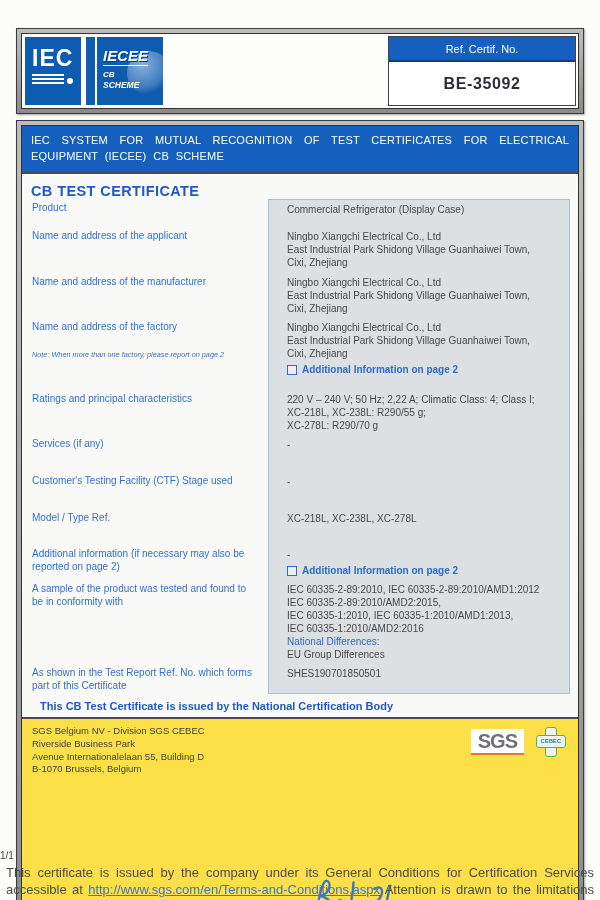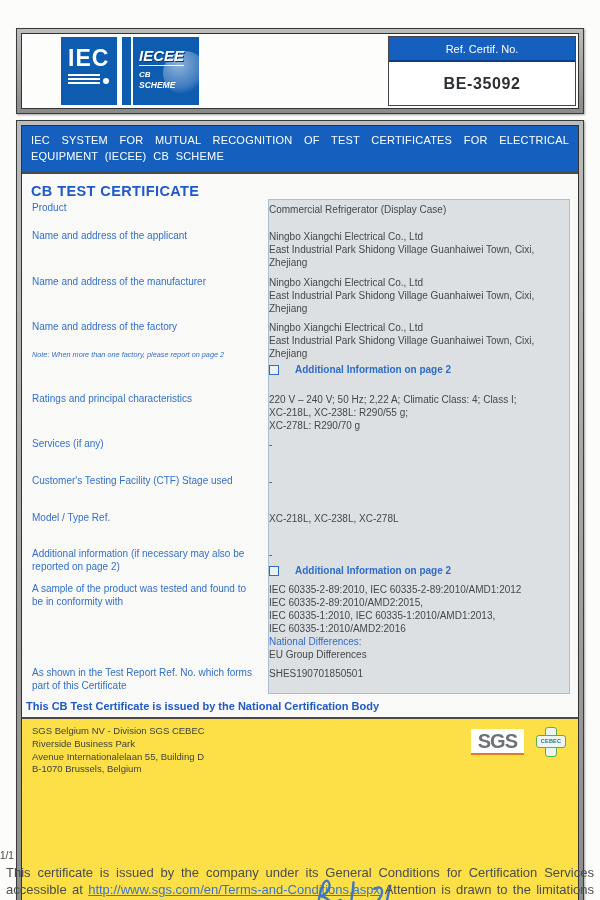--- a/index.html
+++ b/index.html
@@ -8,21 +8,21 @@
   .page { width:600px; height:900px; position:relative; }
 
   
   .frame { background:linear-gradient(#bdbdbd,#8a8a8a); border:1px solid #3a3a3a;
     padding:4px; box-shadow:1px 1px 2px rgba(0,0,0,.35); }
   .frame-inner { border:1px solid #333; background:#f9f9f7; height:100%; }
 
   
   .top-frame { position:absolute; left:16px; top:28px; width:568px; height:86px; }
   .top-inner { display:flex; background:#fdfdfc; }
-  .logos { display:flex; padding:3px; gap:0; height:74px;margin-left:36px; }
+  .logos { display:flex; padding:3px; gap:0; height:74px; }
   .iec-logo { width:56px; background:#0d5cb0; color:#fff; padding:10px 0 0 7px; }
   .iec-text { font-size:23px; font-weight:bold; letter-spacing:1px; line-height:1; }
   .iec-underline { display:flex; align-items:flex-end; gap:3px; margin-top:4px; }
   .iec-lines { width:32px; height:11px;
     background:repeating-linear-gradient(#fff 0 1.5px, transparent 1.5px 4.2px); }
   .iec-dot { width:6px; height:6px; border-radius:50%; background:#fff; margin-bottom:1px; }
   .iecee-bar { width:9px; background:#0d5cb0; margin-left:5px; }
   .iecee-logo { width:66px; background:#0d5cb0; color:#fff; margin-left:2px;
     position:relative; overflow:hidden; padding:10px 0 0 6px; }
   .iecee-sphere { position:absolute; right:-8px; top:14px; width:44px; height:44px;
@@ -45,33 +45,33 @@
   .banner { background:#1560bf; color:#fff; min-height:46px; padding:7px 9px;
     font-size:11px; line-height:1.45; text-align:justify; word-spacing:3.5px; letter-spacing:.2px; }
   .hr-dark { height:2px; background:#4a4a4a; }
   .content { padding:7px 8px 0 8px; }
   .cert-title { color:#1f58c8; font-weight:bold; font-size:14.5px; letter-spacing:.4px;
     margin:2px 0 0 1px; }
 
   .row { display:flex; }
   .row-label { width:238px; padding:3px 10px 0 2px; color:#3470c8; font-size:10px; line-height:1.25; }
   .row-value { flex:1; background:#dce0e2; border-left:1px solid #a9bfd4; border-right:1px solid #a9bfd4;
-    padding:3px 0; font-size:10px; color:#45484b; line-height:1.3; }
+    padding:3px 18px; font-size:10px; color:#45484b; line-height:1.3; }
   .row.first .row-value { border-top:1px solid #a9bfd4; }
   .row.last  .row-value { border-bottom:1px solid #a9bfd4; }
   .r1{min-height:28px}.r2{min-height:46px}.r3{min-height:45px}.r4{min-height:72px}
   .r5{min-height:38px}.r6{min-height:37px}.r7{min-height:37px}.r8{min-height:36px}
   .r9{min-height:34px}.r10{min-height:84px}.r11{min-height:30px}
   .note { font-size:7.3px; font-style:italic; margin-top:16px; color:#3470c8; }
-  .chk { display:flex; align-items:center; gap:16px; color:#2f6cc8; font-weight:bold;
+  .chk { display:flex; align-items:center; gap:5px; color:#2f6cc8; font-weight:bold;
     font-size:10px; margin-top:3px; }
   .chk-box { width:10px; height:10px; border:1.5px solid #2f6cc8; background:#edf0f2; flex:0 0 auto; }
   .nat-label { color:#2f6cc8; }
 
-  .statement { color:#1f58c8; font-weight:bold; font-size:11px; margin:6px 0 5px 4px; }
+  .statement { color:#1f58c8; font-weight:bold; font-size:11px; margin:6px 0 5px 18px; }
   .issuer { flex:1; background:#fde047; position:relative; padding:6px 10px; }
   .addr { font-size:9.5px; color:#3c3f42; line-height:1.35; }
   .logos-right { position:absolute; top:8px; right:12px; display:flex; gap:12px; align-items:center; }
   .sgs-logo { background:#fff; padding:1px 7px 0; font-size:20px; font-weight:bold;
     color:#6d7276; letter-spacing:-1px; border-bottom:2.5px solid #e87722; line-height:1.15; }
   .cebec-logo { width:30px; height:30px; position:relative; }
   .ceb-v { position:absolute; left:9px; top:0; width:12px; height:30px;
     border:1.6px solid #58b14c; border-radius:3px; background:#eef4ef; }
   .ceb-h { position:absolute; left:0; top:8px; width:30px; height:13px;
     border:1.6px solid #58b14c; border-radius:3px; background:#eef4ef; }

